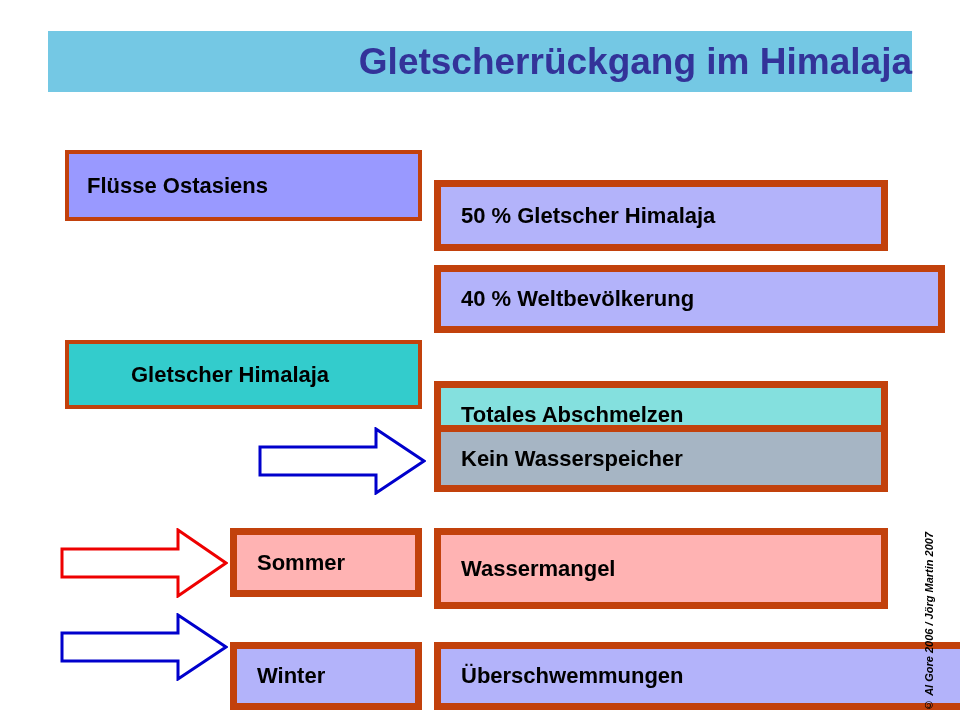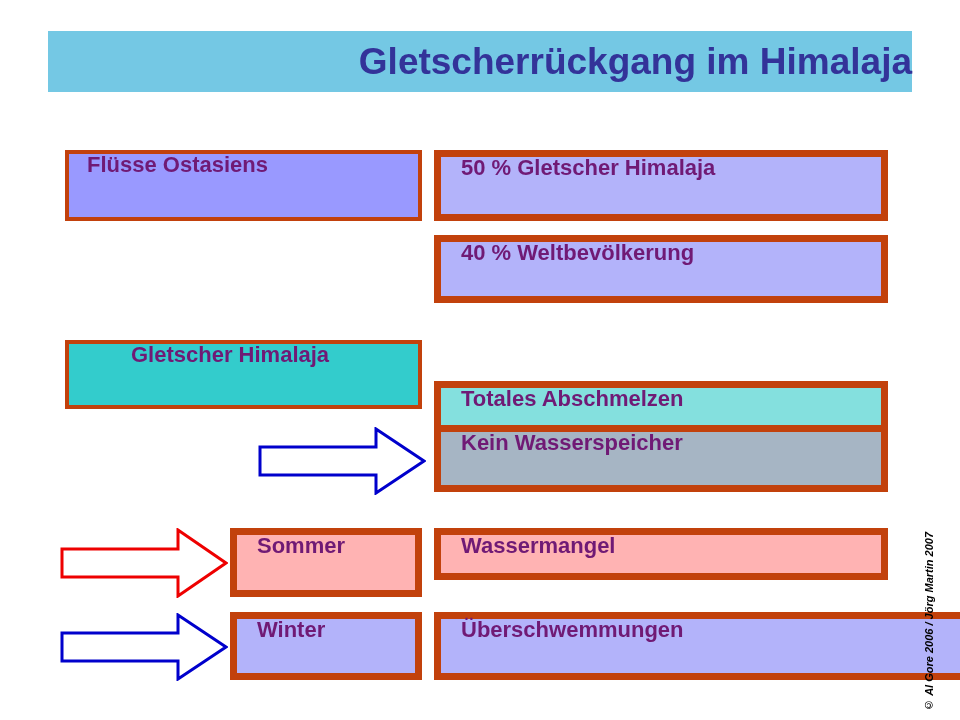--- a/index.html
+++ b/index.html
@@ -42,54 +42,55 @@
     letter-spacing: 0px;
     white-space: nowrap;
     line-height: 1;
   }
 
   
   .box {
     position: absolute;
     box-sizing: border-box;
     display: flex;
+    align-items: center;
     border: 7px solid #c2410c;
-    color: #701a75;
+    color: #000000;
   }
   .box .label {
     font-size: 22px;
     font-weight: bold;
     white-space: nowrap;
     line-height: 1;
     padding-left: 20px;
   }
   .box.thick {
     border-width: 4px;
   }
   .box.thick .label {
     padding-left: 18px;
   }
 
   
   .fill-periwinkle-dark { background: #9999ff; }
-  .fill-periwinkle      { background: #b3b3fa; }
+  .fill-periwinkle      { background: #b3b3fa; margin-top: 30px; }
   .fill-teal-dark       { background: #33cccc; padding-left: 44px; }
   .fill-aqua            { background: #84e0de; margin-top: 40px; }
   .fill-grayblue        { background: #a6b5c4; }
   .fill-pink            { background: #ffb3b3; }
 
   
   #box-fluesse          { left: 65px;  top: 150px; width: 357px; height: 71px; }
   #box-gletscher-50     { left: 434px; top: 150px; width: 454px; height: 71px; }
-  #box-weltbev-40       { left: 434px; top: 235px; width: 454px; height: 68px; }
+  #box-weltbev-40       { left: 434px; top: 235px; width: 511px; height: 68px; }
   #box-gletscher-him    { left: 65px;  top: 340px; width: 357px; height: 69px; }
   #box-totales          { left: 434px; top: 341px; width: 454px; height: 67px; }
   #box-kein-wasser      { left: 434px; top: 425px; width: 454px; height: 67px; }
   #box-sommer           { left: 230px; top: 528px; width: 192px; height: 69px; }
-  #box-wassermangel     { left: 434px; top: 528px; width: 454px; height: 52px; }
+  #box-wassermangel     { left: 434px; top: 528px; width: 454px; height: 81px; }
   #box-winter           { left: 230px; top: 612px; width: 192px; height: 68px; }
   #box-ueberschwemmung  { left: 434px; top: 612px; width: 536px; height: 68px; }
 
   
   .arrow {
     position: absolute;
   }
   .arrow svg {
     display: block;
     width: 100%;

